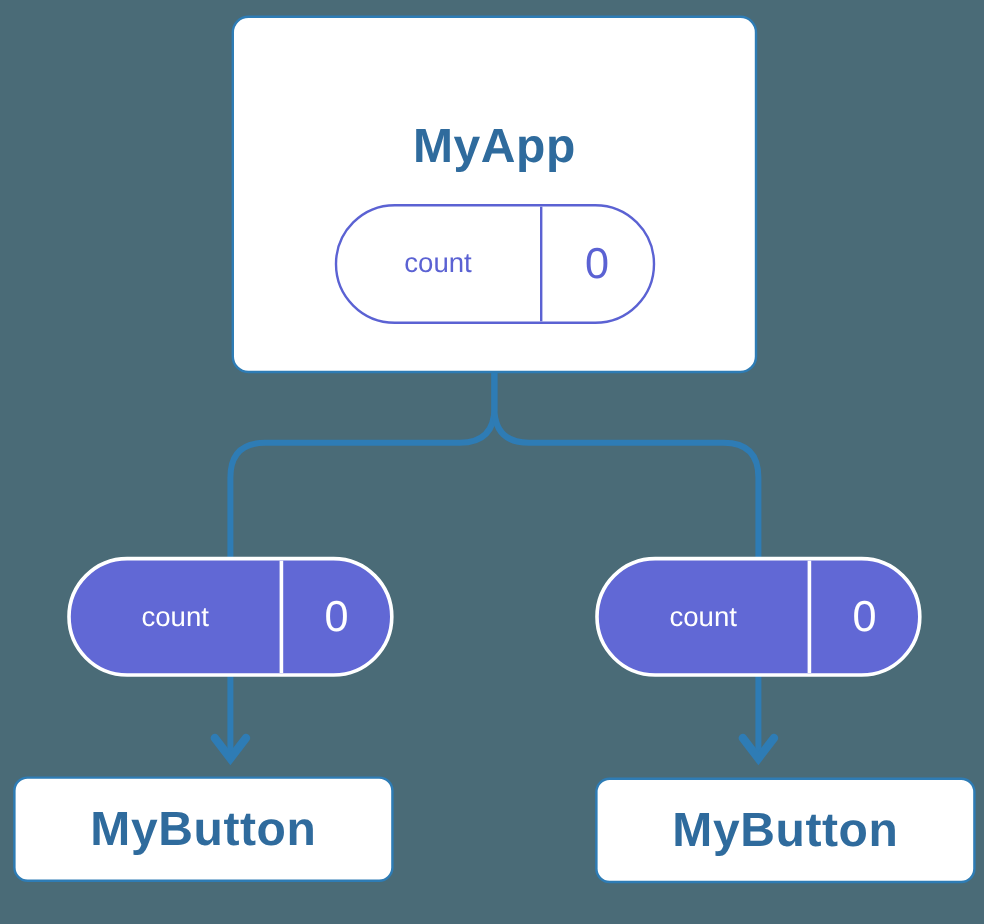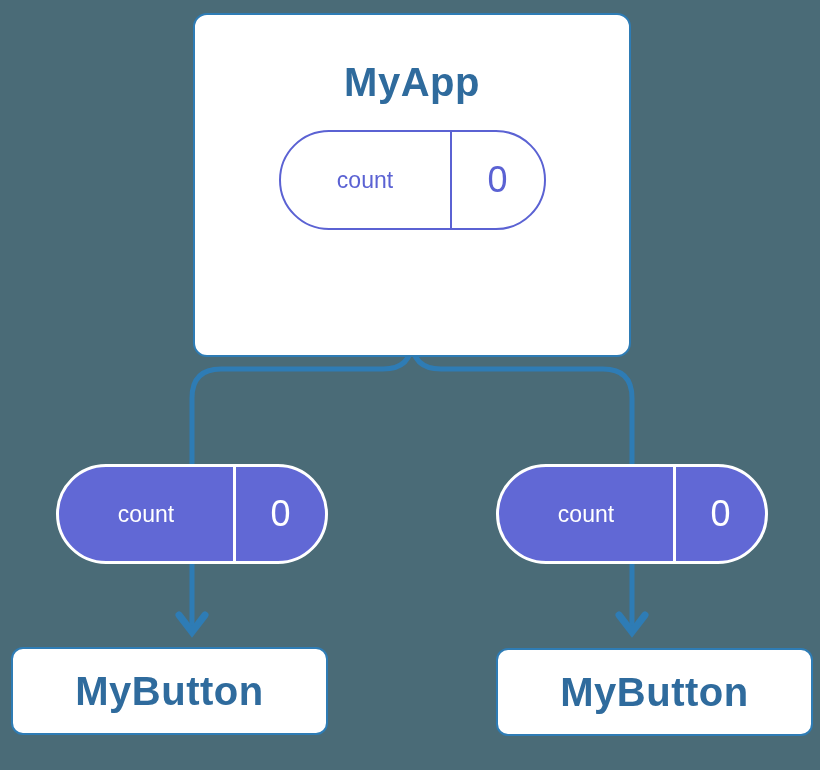--- a/index.html
+++ b/index.html
@@ -39,25 +39,26 @@
 
   .card {
     position: absolute;
     z-index: 1;
     background: var(--card-bg);
     border: 2.5px solid var(--card-border);
     border-radius: 14px;
   }
   .card-root {
     left: 193px; top: 13px;
-    width: 438px; height: 344px;
+    width: 438px; height: 298px;
     display: flex;
     flex-direction: column;
     align-items: center;
     padding-top: 44px;
+    justify-content: center;
   }
   .card-title {
     font-size: 40px;
     font-weight: 600;
     line-height: 46px;
     color: var(--card-title);
     letter-spacing: 0.5px;
   }
   .card-leaf {
     display: flex;

